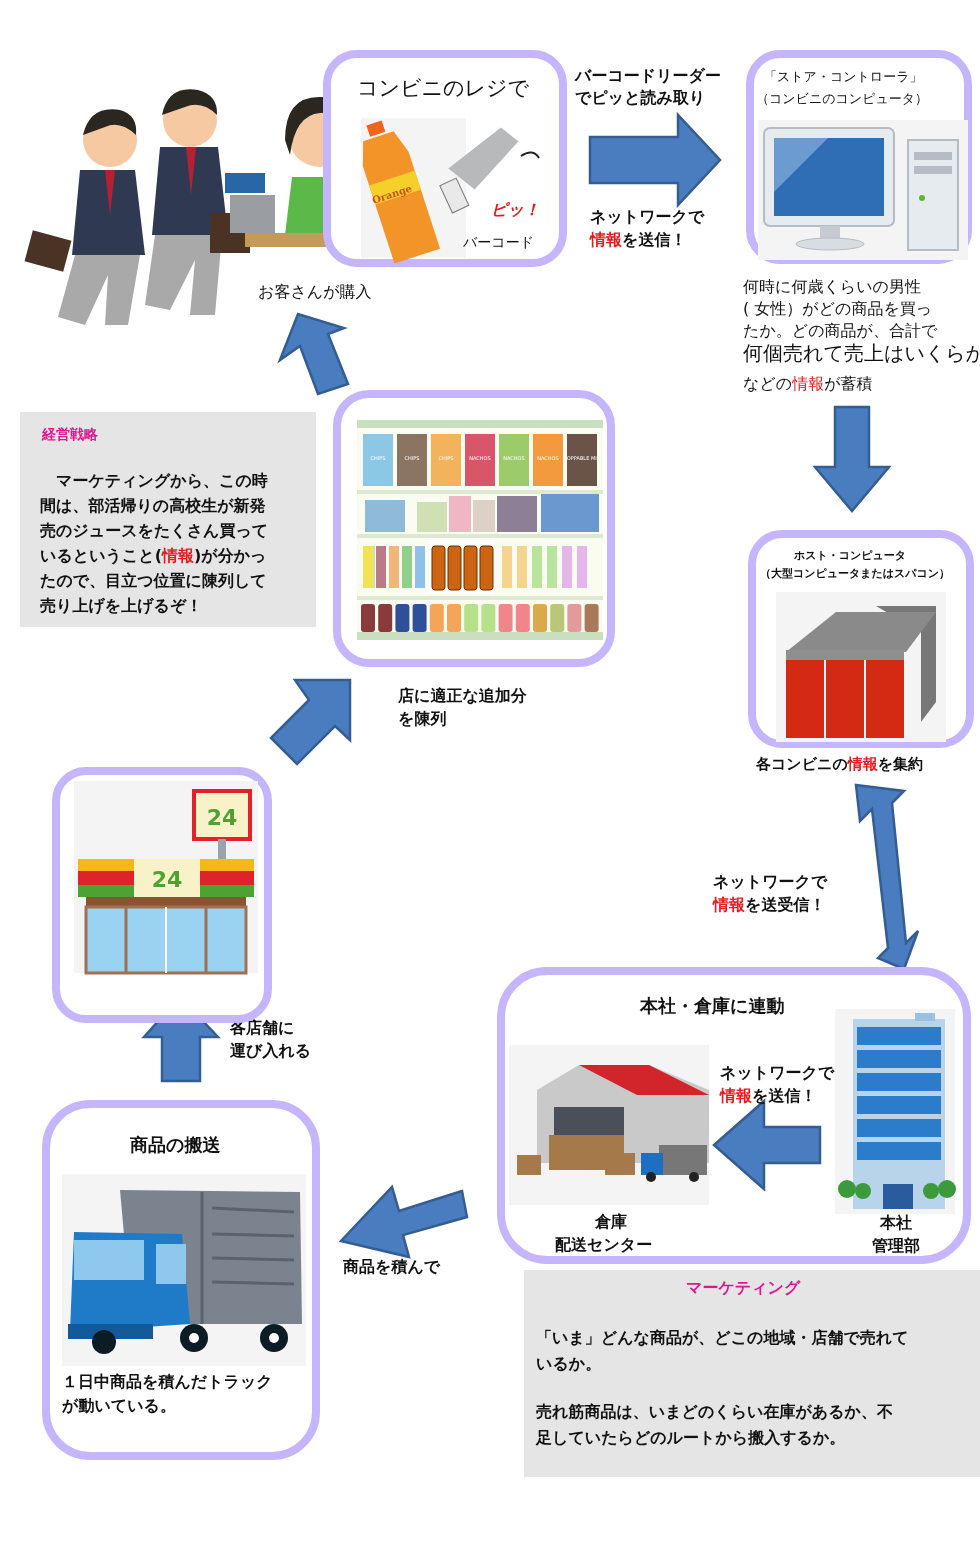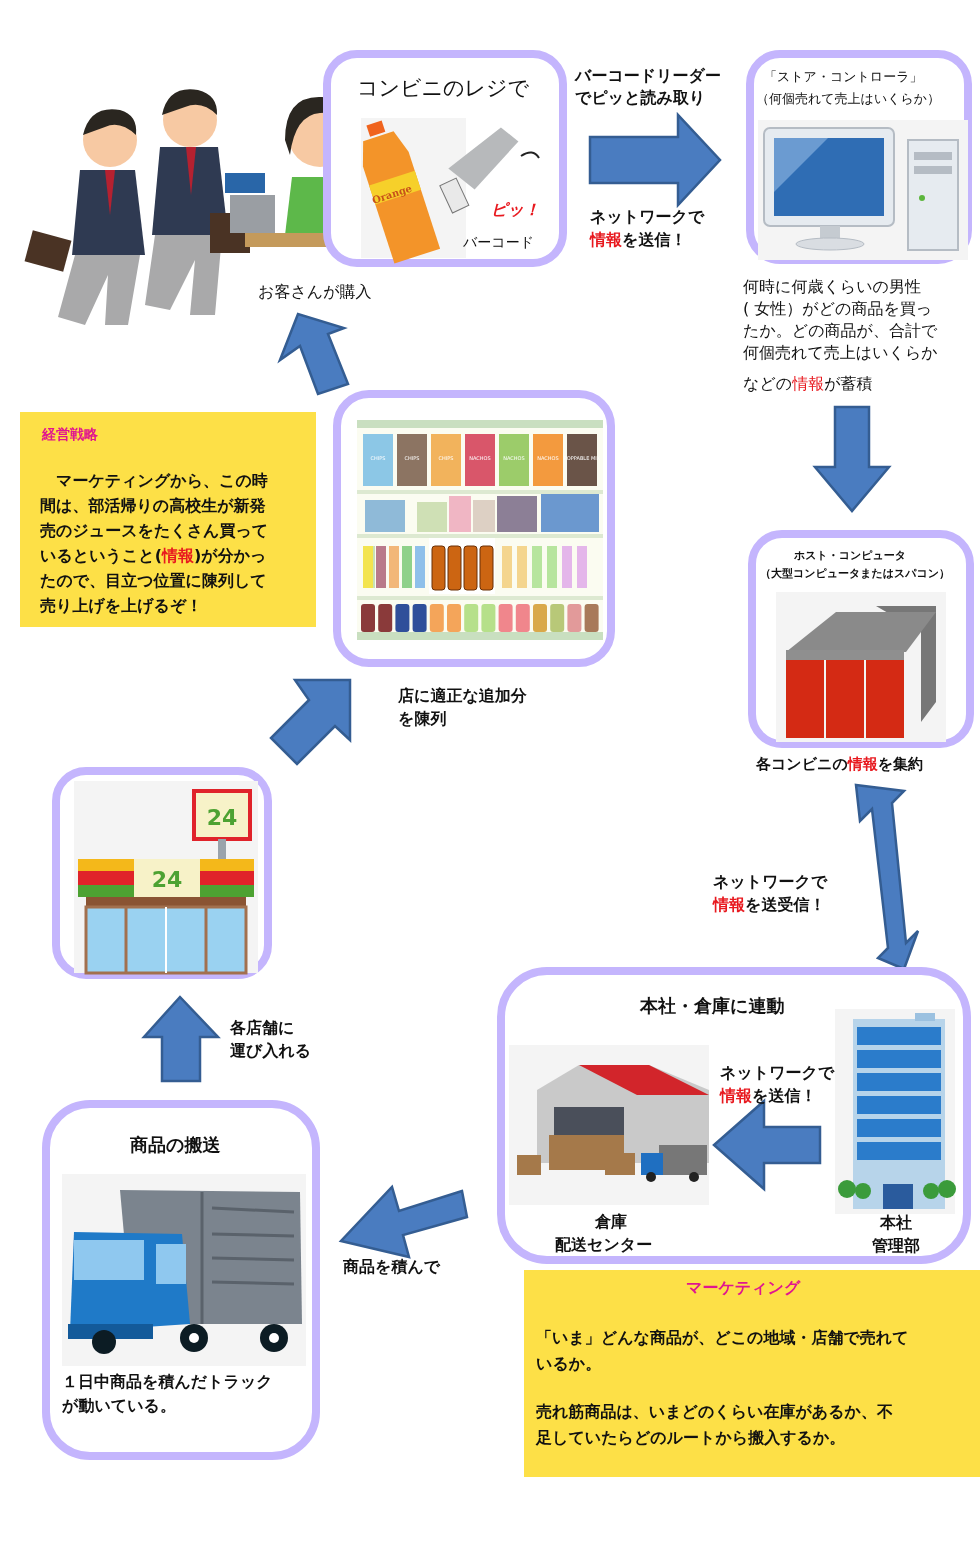--- a/index.html
+++ b/index.html
@@ -2,21 +2,21 @@
 <html><head>
 <meta charset="utf-8">
 <style>
   html, body { margin:0; padding:0; background:#ffffff; }
   body { width:980px; height:1558px; position:relative; overflow:hidden;
          font-family:"DejaVu Sans","Liberation Sans",sans-serif; color:#111; }
   .abs { position:absolute; }
   .card { position:absolute; border:8px solid #c4b5fd; border-radius:34px; background:#fff; box-sizing:border-box; }
   .txt { position:absolute; font-size:16px; font-weight:bold; line-height:24px; white-space:nowrap; }
   .red { color:#e8191f; }
-  .pink { position:absolute; background:#fde047; box-sizing:border-box; }
+  .pink { position:absolute; background:#e5e5e5; box-sizing:border-box; }
   .magenta { color:#e0168f; font-weight:bold; }
   svg { position:absolute; overflow:visible; }
   .arrow { fill:#4a7cc0; stroke:#345d92; stroke-width:2.5; }
 </style>
 </head>
 <body>
 
 <div class="abs" style="left:10px;top:85px;width:360px;height:240px;">
   <svg width="360" height="240">
 
@@ -70,39 +70,39 @@
 <svg width="140" height="100" style="left:588px;top:115px;">
   <path class="arrow" d="M2 22 L90 22 L90 0 L132 45 L90 90 L90 68 L2 68 Z"></path>
 </svg>
 <div class="txt" style="left:590px;top:205px;">ネットワークで</div>
 <div class="txt" style="left:590px;top:228px;">
   <span class="red">情報</span><span>を送信！</span>
 </div>
 
 <div class="card" style="left:746px;top:50px;width:226px;height:214px;">
   <div class="txt" style="left:10px;top:10px;font-size:13px;line-height:18px;font-weight:normal;">「ストア・コントローラ」</div>
-  <div class="txt" style="left:2px;top:32px;font-size:13px;line-height:18px;font-weight:normal;">（何個売れて売上はいくらか）</div>
+  <div class="txt" style="left:2px;top:32px;font-size:13px;line-height:18px;font-weight:normal;">（コンビニのコンピュータ）</div>
   <svg width="210" height="140" style="left:4px;top:62px;">
     <rect x="0" y="0" width="210" height="140" fill="#f4f4f4"></rect>
     <rect x="6" y="8" width="130" height="98" rx="6" fill="#e6ebf0" stroke="#b5bcc4" stroke-width="2"></rect>
     <rect x="16" y="18" width="110" height="78" fill="#2f6db4"></rect>
     <path d="M16 18 L70 18 L16 72 Z" fill="#6b9bd1"></path>
     <rect x="62" y="106" width="20" height="12" fill="#c5cbd1"></rect>
     <ellipse cx="72" cy="124" rx="34" ry="6" fill="#d9dde2" stroke="#b5bcc4"></ellipse>
     <rect x="150" y="20" width="50" height="110" fill="#e6ebf0" stroke="#b5bcc4" stroke-width="2"></rect>
     <rect x="156" y="32" width="38" height="8" fill="#b5bcc4"></rect>
     <rect x="156" y="46" width="38" height="8" fill="#b5bcc4"></rect>
     <circle cx="164" cy="78" r="3" fill="#5cb63c"></circle>
   </svg>
 </div>
 <div class="abs" style="left:743px;top:276px;width:235px;">
   <div class="txt" style="position:relative;font-weight:normal;font-size:16px;line-height:22px;">何時に何歳くらいの男性</div>
   <div class="txt" style="position:relative;font-weight:normal;font-size:16px;line-height:22px;">( 女性）がどの商品を買っ</div>
   <div class="txt" style="position:relative;font-weight:normal;font-size:16px;line-height:22px;">たか。どの商品が、合計で</div>
-  <div class="txt" style="position:relative;font-weight:normal;font-size:16px;line-height:22px;">何個売れて売上はいくらか</div>
+  <div class="txt" style="position:relative;font-weight:normal;font-size:20px;line-height:22px;">何個売れて売上はいくらか</div>
   <div class="txt" style="position:relative;font-weight:normal;font-size:16px;line-height:22px;margin-top:9px;">
     <span>などの</span><span class="red">情報</span><span>が蓄積</span>
   </div>
 </div>
 
 <svg width="80" height="110" style="left:813px;top:405px;">
   <path class="arrow" d="M22 2 L56 2 L56 62 L76 62 L39 106 L2 62 L22 62 Z"></path>
 </svg>
 
 <div class="card" style="left:748px;top:530px;width:226px;height:218px;">
@@ -215,21 +215,21 @@
   <path class="arrow" d="M125 26 L62 46 L55 22 L4 76 L72 92 L66 70 L130 52 Z"></path>
 </svg>
 <div class="txt" style="left:343px;top:1255px;">商品を積んで</div>
 
 <svg width="80" height="90" style="left:142px;top:995px;">
   <path class="arrow" d="M38 2 L76 42 L58 42 L58 86 L20 86 L20 42 L2 42 Z"></path>
 </svg>
 <div class="txt" style="left:230px;top:1016px;">各店舗に</div>
 <div class="txt" style="left:230px;top:1039px;">運び入れる</div>
 
-<div class="card" style="left:52px;top:767px;width:220px;height:212px;">
+<div class="card" style="left:52px;top:767px;width:220px;height:256px;">
   <svg width="184" height="192" style="left:14px;top:6px;">
     <rect x="0" y="0" width="184" height="192" fill="#f4f4f4"></rect>
     <rect x="120" y="10" width="56" height="48" fill="#f7f2c8" stroke="#e0232a" stroke-width="4"></rect>
     <text x="148" y="44" text-anchor="middle" font-size="22" font-weight="bold" fill="#4da232">24</text>
     <rect x="144" y="58" width="8" height="20" fill="#9aa3ab"></rect>
     <rect x="4" y="78" width="176" height="12" fill="#f4b81a"></rect>
     <rect x="4" y="90" width="176" height="14" fill="#e0232a"></rect>
     <rect x="4" y="104" width="176" height="12" fill="#4da232"></rect>
     <rect x="60" y="78" width="66" height="38" fill="#f7f2c8"></rect>
     <text x="93" y="106" text-anchor="middle" font-size="22" font-weight="bold" fill="#4da232">24</text>

